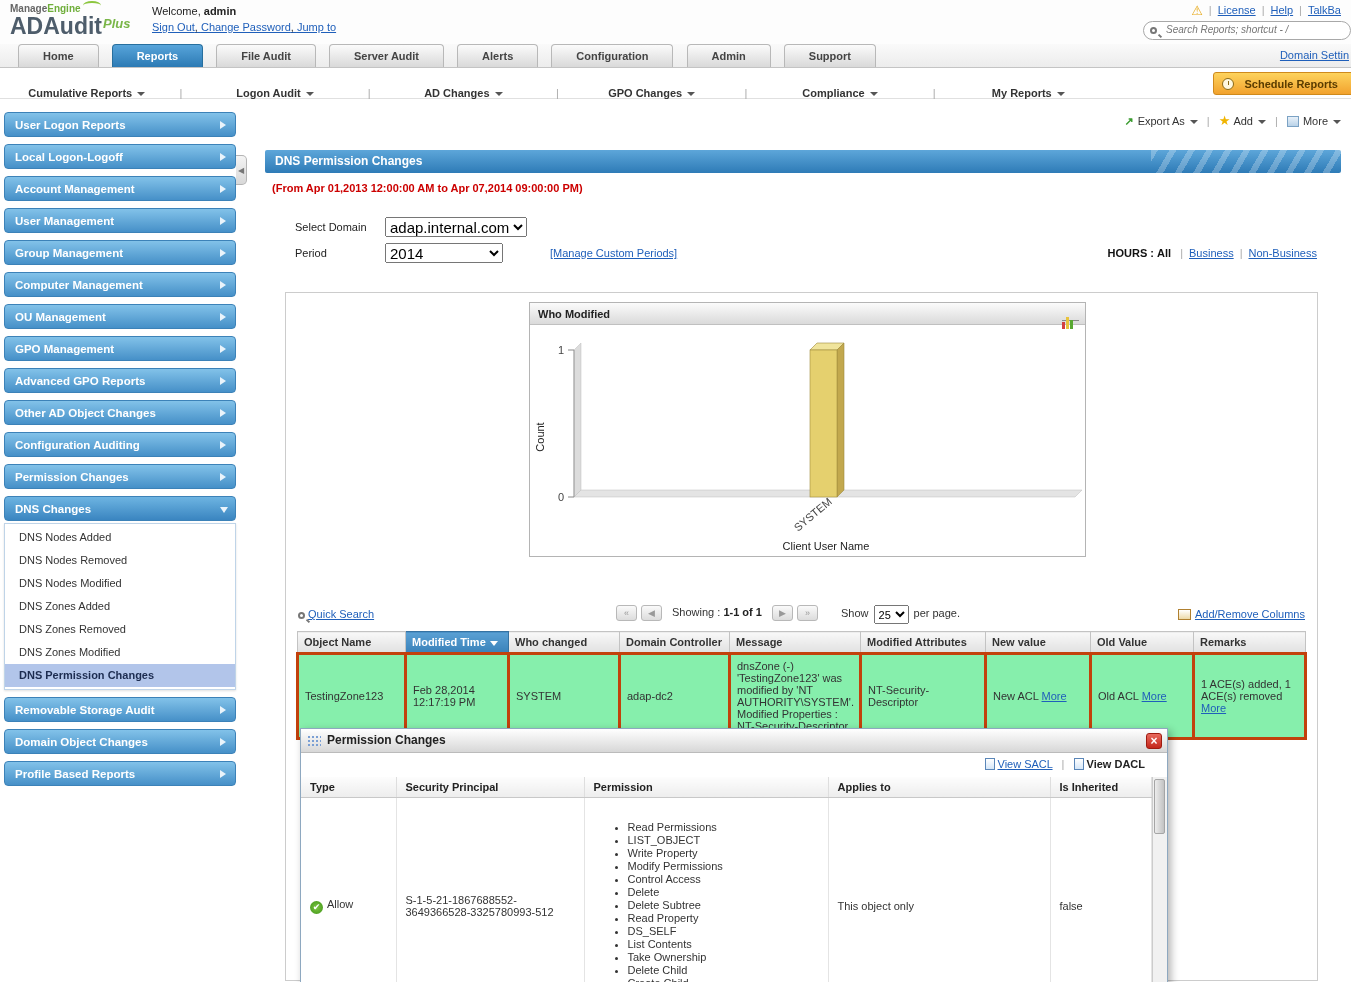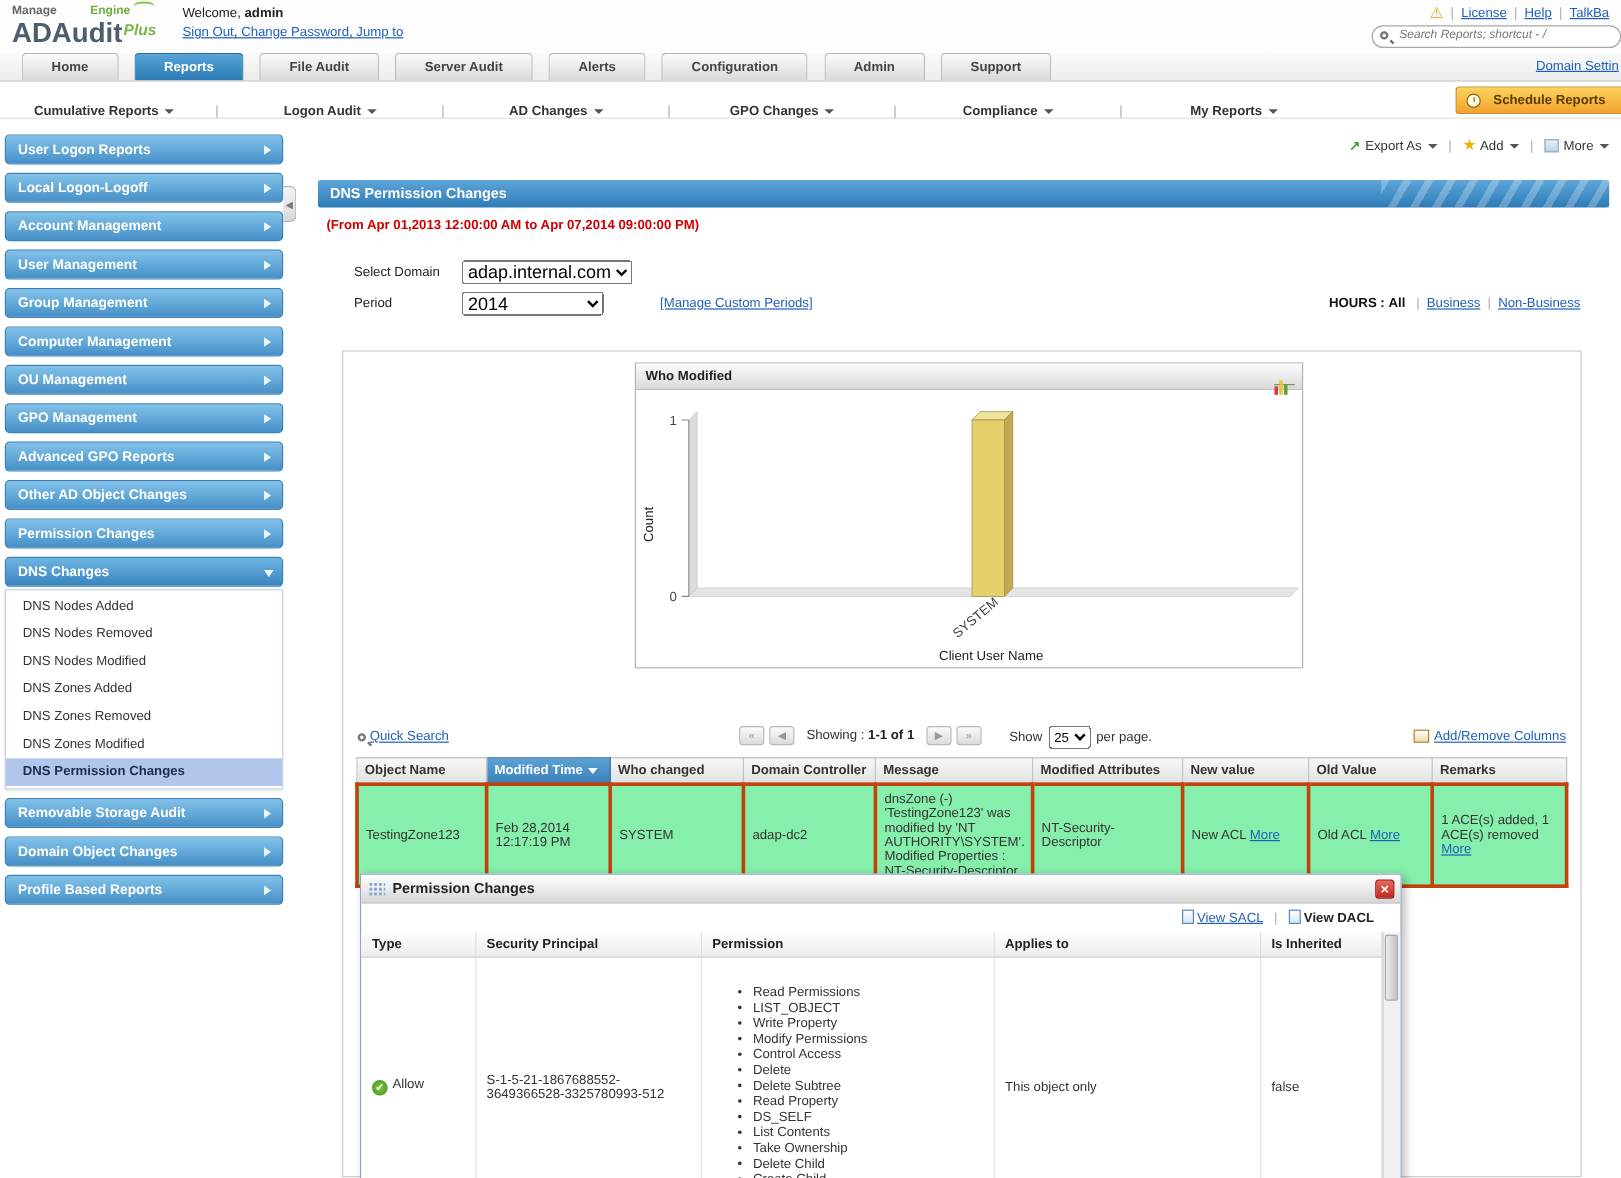--- a/index.html
+++ b/index.html
@@ -5,21 +5,21 @@
   * { box-sizing: border-box; }
   body { margin:0; background:#fff; }
   .canvas { position:relative; width:1351px; height:982px; overflow:hidden; background:#fff;
             font-family:"Liberation Sans", sans-serif; font-size:11px; color:#333; }
   a { color:#1f5fba; text-decoration:underline; cursor:pointer; }
 
   
   .header { position:absolute; top:0; left:0; width:100%; height:44px; background:#fdfdfd; }
   .logo { position:absolute; left:10px; top:1px; cursor:pointer; }
   .brand-top { font-size:10px; font-weight:bold; color:#666; }
-  .brand-top .be { color:#6fae3a;padding-left:28px; }
+  .brand-top .be { color:#6fae3a; }
   .swirl { display:inline-block; width:18px; height:9px; border-top:2px solid #8cc63f; border-radius:50% 50% 0 0; margin-left:2px; vertical-align:2px; }
   .brand-main { line-height:20px; }
   .brand-main .ad { font-size:23px; font-weight:bold; color:#4e5d6b; }
   .brand-main .plus { font-size:13px; font-style:italic; font-weight:bold; color:#7ab648; vertical-align:6px; margin-left:1px; }
   .welcome { position:absolute; left:152px; top:5px; color:#222; }
   .hlinks { position:absolute; left:152px; top:21px; }
   .hlinks a:not(:last-child)::after { content:", "; color:#333; }
   .topright { position:absolute; right:10px; top:3px; white-space:nowrap; }
   .warn { color:#e6a817; font-size:13px; vertical-align:-1px; }
   .vsep::before { content:"|"; color:#aaa; margin:0 6px; text-decoration:none; display:inline-block; }
@@ -188,20 +188,21 @@
     <div class="side-btn"><span>User Logon Reports</span><i class="tri-r"></i></div>
     <div class="side-btn"><span>Local Logon-Logoff</span><i class="tri-r"></i></div>
     <div class="side-btn"><span>Account Management</span><i class="tri-r"></i></div>
     <div class="side-btn"><span>User Management</span><i class="tri-r"></i></div>
     <div class="side-btn"><span>Group Management</span><i class="tri-r"></i></div>
     <div class="side-btn"><span>Computer Management</span><i class="tri-r"></i></div>
     <div class="side-btn"><span>OU Management</span><i class="tri-r"></i></div>
     <div class="side-btn"><span>GPO Management</span><i class="tri-r"></i></div>
     <div class="side-btn"><span>Advanced GPO Reports</span><i class="tri-r"></i></div>
     <div class="side-btn"><span>Other AD Object Changes</span><i class="tri-r"></i></div>
+    <div class="side-btn"><span>Configuration Auditing</span><i class="tri-r"></i></div>
     <div class="side-btn"><span>Permission Changes</span><i class="tri-r"></i></div>
     <div class="side-btn expanded"><span>DNS Changes</span><i class="tri-d"></i></div>
     <div class="sub-list">
       <div class="sub-item">DNS Nodes Added</div>
       <div class="sub-item">DNS Nodes Removed</div>
       <div class="sub-item">DNS Nodes Modified</div>
       <div class="sub-item">DNS Zones Added</div>
       <div class="sub-item">DNS Zones Removed</div>
       <div class="sub-item">DNS Zones Modified</div>
       <div class="sub-item selected">DNS Permission Changes</div>

